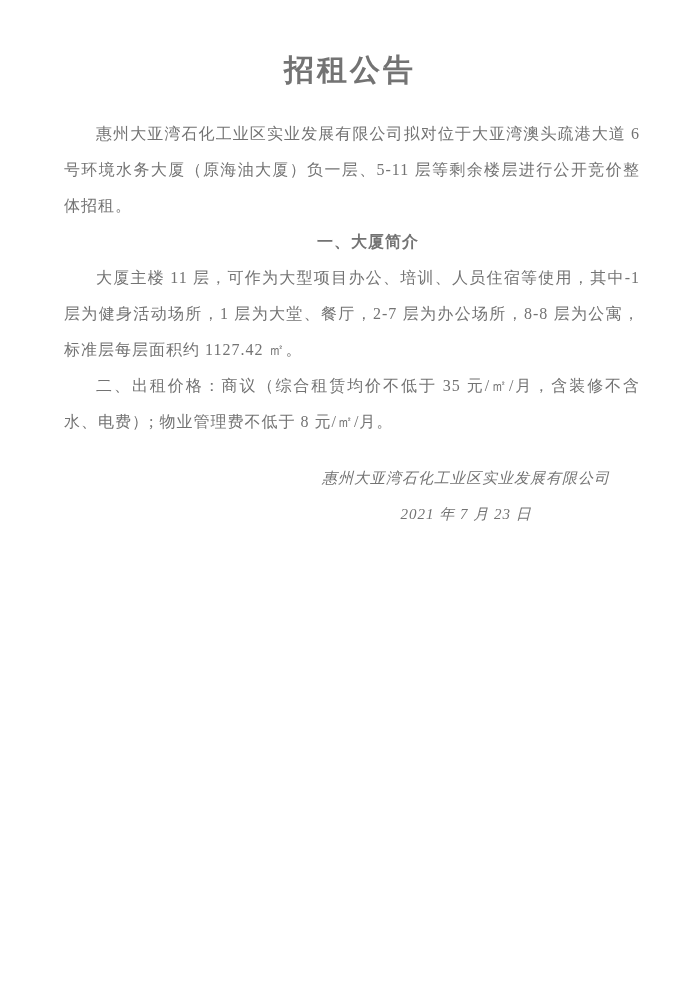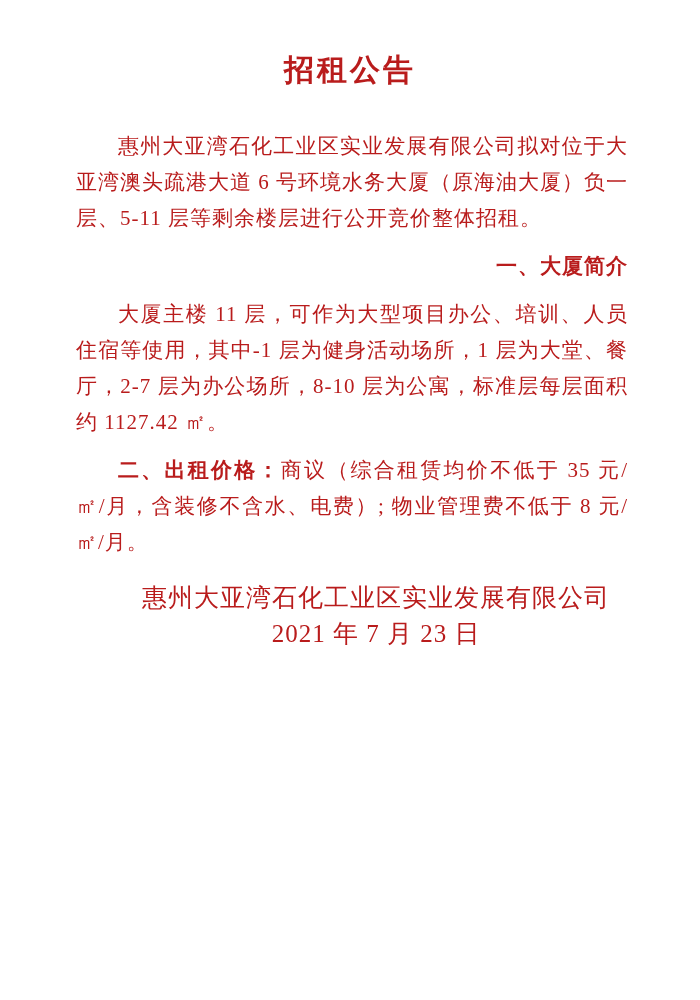--- a/index.html
+++ b/index.html
@@ -5,81 +5,82 @@
     html, body {
       margin: 0;
       padding: 0;
       background: #ffffff;
     }
     .page {
       position: relative;
       width: 700px;
       height: 1000px;
       background: #ffffff;
-      color: #b91c1c;
+      color: #737373;
       font-family: "Liberation Serif", "DejaVu Serif", serif;
       overflow: hidden;
       box-sizing: border-box;
     }
     .doc-title {
       margin: 0;
       padding-top: 50px;
       text-align: center;
       font-size: 30px;
       font-weight: 700;
       letter-spacing: 3px;
       line-height: 40px;
     }
     .content {
       padding: 26px 60px 0 64px;
     }
     .para {
-      margin: 12px;
-      font-size: 21px;
+      margin: 0;
+      font-size: 16px;
       line-height: 36px;
       letter-spacing: 1px;
       text-align: justify;
       text-indent: 2em;
       word-break: break-all;
     }
     .para .lead {
-      font-weight: 700;
+      font-weight: 400;
     }
     .heading {
       font-weight: 700;
-      text-align: right;
+      text-align: center;
     }
     .signature {
       margin-top: 20px;
       display: flex;
       justify-content: flex-end;
       padding-right: 30px;
     }
     .sig-inner {
       text-align: center;
-      font-size: 25px;
+      font-size: 15px;
       line-height: 36px;
       letter-spacing: 1px;
+      font-style: italic;
     }
   </style>
 </head>
 <body>
 
 <div class="page">
 
   <h1 class="doc-title">招租公告</h1>
 
   <div class="content">
 
     <p class="para">惠州大亚湾石化工业区实业发展有限公司拟对位于大亚湾澳头疏港大道 6 号环境水务大厦（原海油大厦）负一层、5-11 层等剩余楼层进行公开竞价整体招租。</p>
 
     <p class="para heading">一、大厦简介</p>
 
 
-    <p class="para">大厦主楼 11 层，可作为大型项目办公、培训、人员住宿等使用，其中-1 层为健身活动场所，1 层为大堂、餐厅，2-7 层为办公场所，8-10 层为公寓，标准层每层面积约 1127.42 ㎡。</p>
+    <p class="para">大厦主楼 11 层，可作为大型项目办公、培训、人员住宿等使用，其中-1 层为健身活动场所，1 层为大堂、餐厅，2-7 层为办公场所，8-8 层为公寓，标准层每层面积约 1127.42 ㎡。</p>
 
 
     <p class="para"><b class="lead">二、出租价格：</b><span>商议（综合租赁均价不低于 35 元/㎡/月，含装修不含水、电费）; 物业管理费不低于 8 元/㎡/月。</span></p>
 
 
     <div class="signature">
       <div class="sig-inner">
         <div>惠州大亚湾石化工业区实业发展有限公司</div>
         <div class="sig-date">2021 年 7 月 23 日</div>
       </div>

